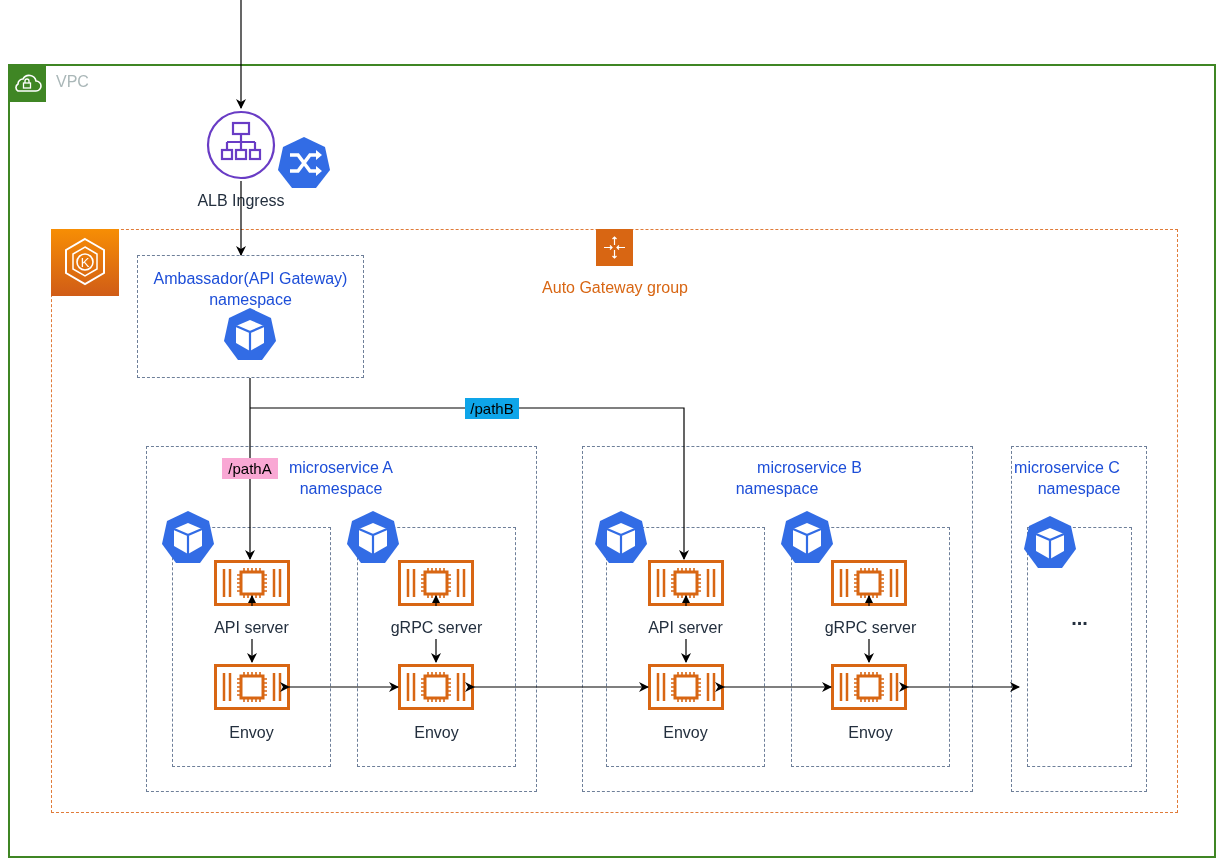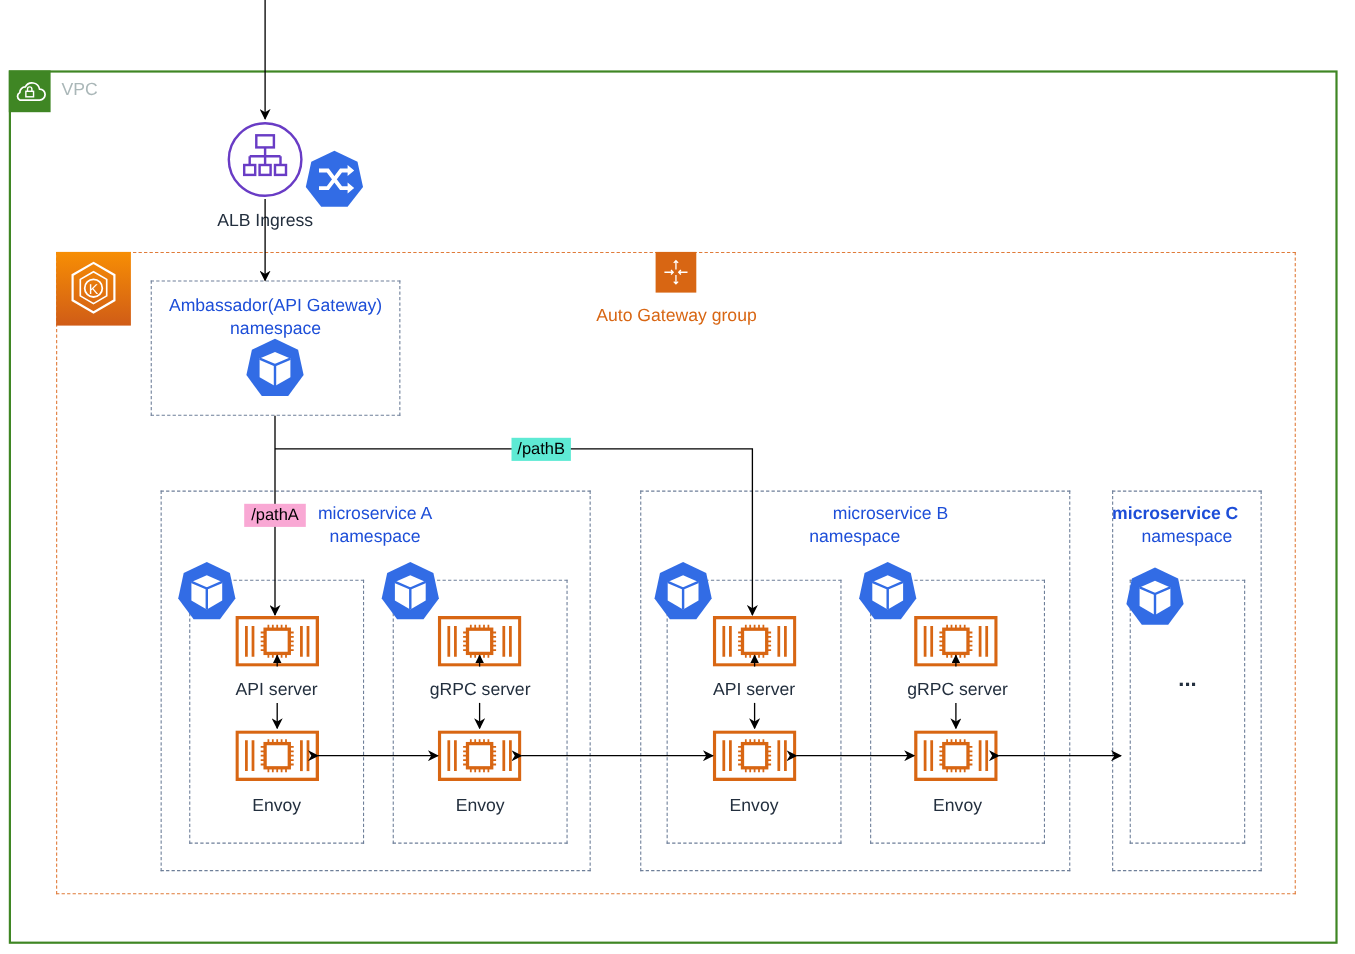--- a/index.html
+++ b/index.html
@@ -89,21 +89,21 @@
 <div class="lbl ns-lbl" style="left:692px; top:457px; width:170px;text-align:right;">microservice B</div>
 <div class="lbl ns-lbl" style="left:692px; top:478px; width:170px;">namespace</div>
 <div class="abs dash" style="left:606px; top:527px; width:159px; height:240px;"></div>
 <div class="abs dash" style="left:791px; top:527px; width:159px; height:240px;"></div>
 <div class="lbl dark" style="left:606px; top:617px; width:159px;">API server</div>
 <div class="lbl dark" style="left:606px; top:722px; width:159px;">Envoy</div>
 <div class="lbl dark" style="left:791px; top:617px; width:159px;">gRPC server</div>
 <div class="lbl dark" style="left:791px; top:722px; width:159px;">Envoy</div>
 
 <div class="abs dash" style="left:1011px; top:446px; width:136px; height:346px;"></div>
-<div class="lbl ns-lbl" style="left:1011px; top:457px; width:112px;font-weight:bold;">microservice C</div>
+<div class="lbl ns-lbl" style="left:1011px; top:457px; width:112px;">microservice C</div>
 <div class="lbl ns-lbl" style="left:1011px; top:478px; width:136px;">namespace</div>
 <div class="abs dash" style="left:1027px; top:527px; width:105px; height:240px;"></div>
 <div class="lbl dark" style="left:1027px; top:608px; width:105px; font-size:20px; font-weight:bold;">...</div>
 
 <div id="pods">
     <div class="abs" style="left: 222px; top: 307px;"><svg width="56" height="56" viewBox="0 0 56 56">
   <polygon points="28,1 49,11 54,34 40,53 16,53 2,34 7,11" fill="#326ce5"></polygon>
   <polygon points="28,13 42,19 42,36 28,44 14,36 14,19" fill="#fff"></polygon>
   <polygon points="28,16 39,21 28,26 17,21" fill="#326ce5" opacity="0"></polygon>
   <path d="M14 19 L28 25 L42 19 M28 25 V44" fill="none" stroke="#326ce5" stroke-width="2.2"></path>
@@ -296,13 +296,13 @@
     <line x1="869" y1="639" x2="869" y2="662" marker-end="url(#ah)"></line>
 
     <line x1="289" y1="687" x2="398" y2="687" marker-start="url(#ah)" marker-end="url(#ah)"></line>
     <line x1="474" y1="687" x2="648" y2="687" marker-start="url(#ah)" marker-end="url(#ah)"></line>
     <line x1="724" y1="687" x2="831" y2="687" marker-start="url(#ah)" marker-end="url(#ah)"></line>
     <line x1="908" y1="687" x2="1019" y2="687" marker-start="url(#ah)" marker-end="url(#ah)"></line>
   </g>
 </svg>
 
 <div class="lbl blk" style="left:222px; top:458px; width:56px; font-size:15px; background:#f9a8d4;">/pathA</div>
-<div class="lbl blk" style="left:465px; top:398px; width:54px; font-size:15px; background:#5eead4;">/pathB</div>
+<div class="lbl blk" style="left:465px; top:398px; width:54px; font-size:15px; background:#0ea5e9;">/pathB</div>
 
 </body></html>

